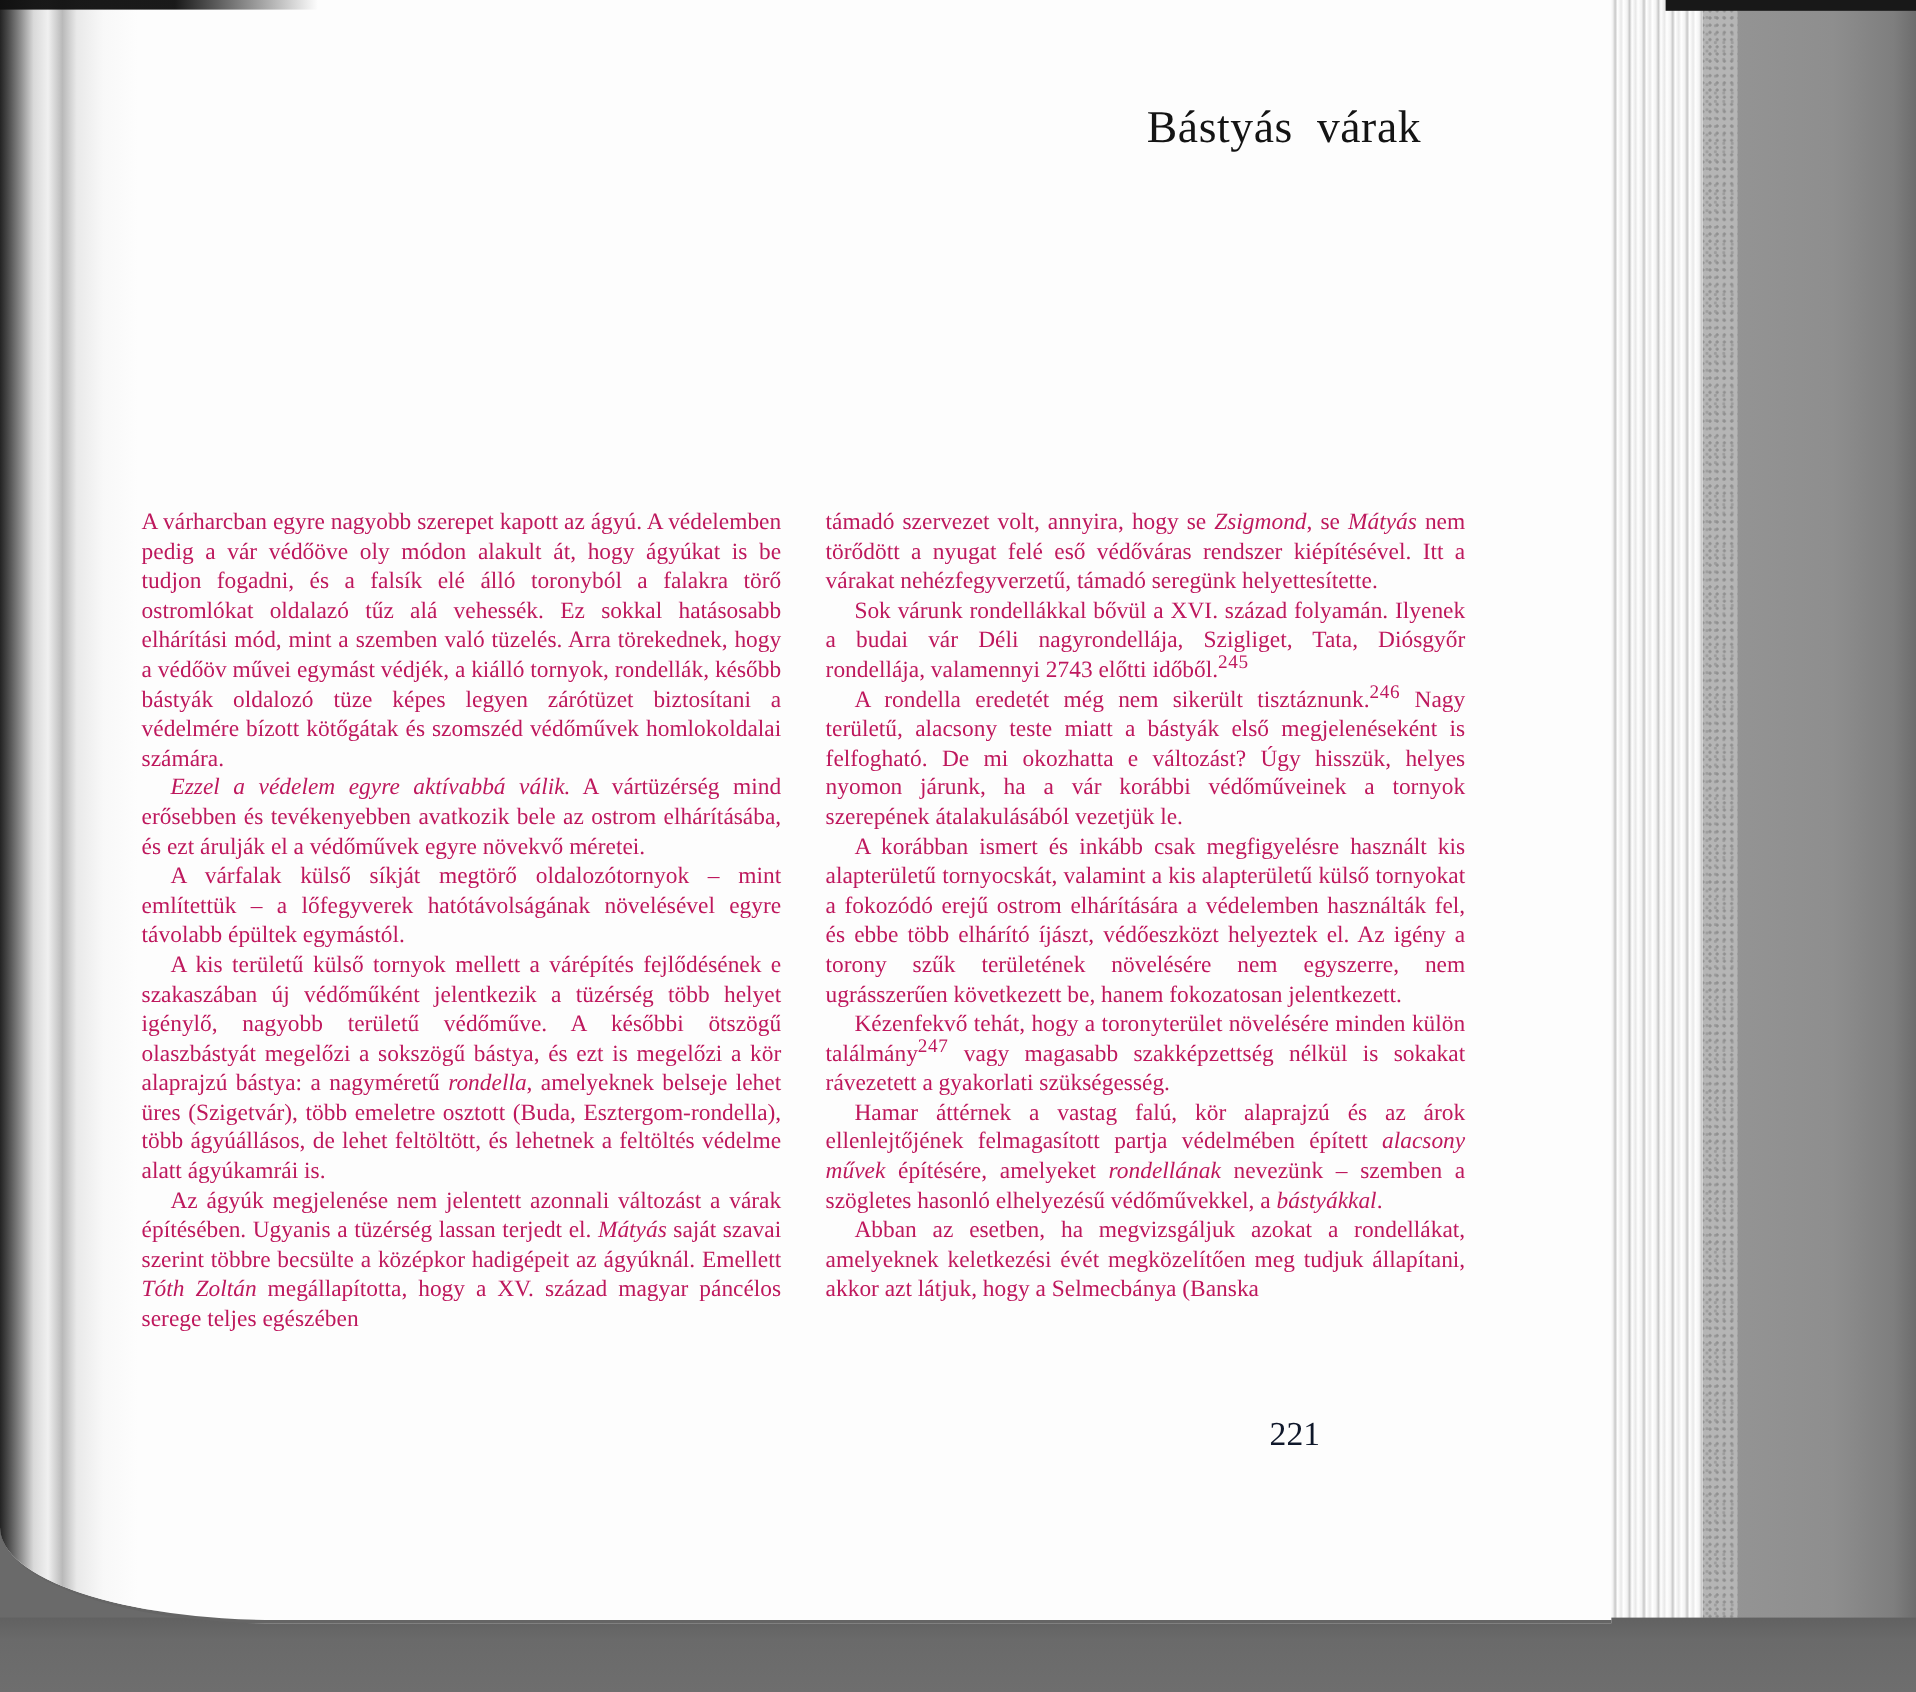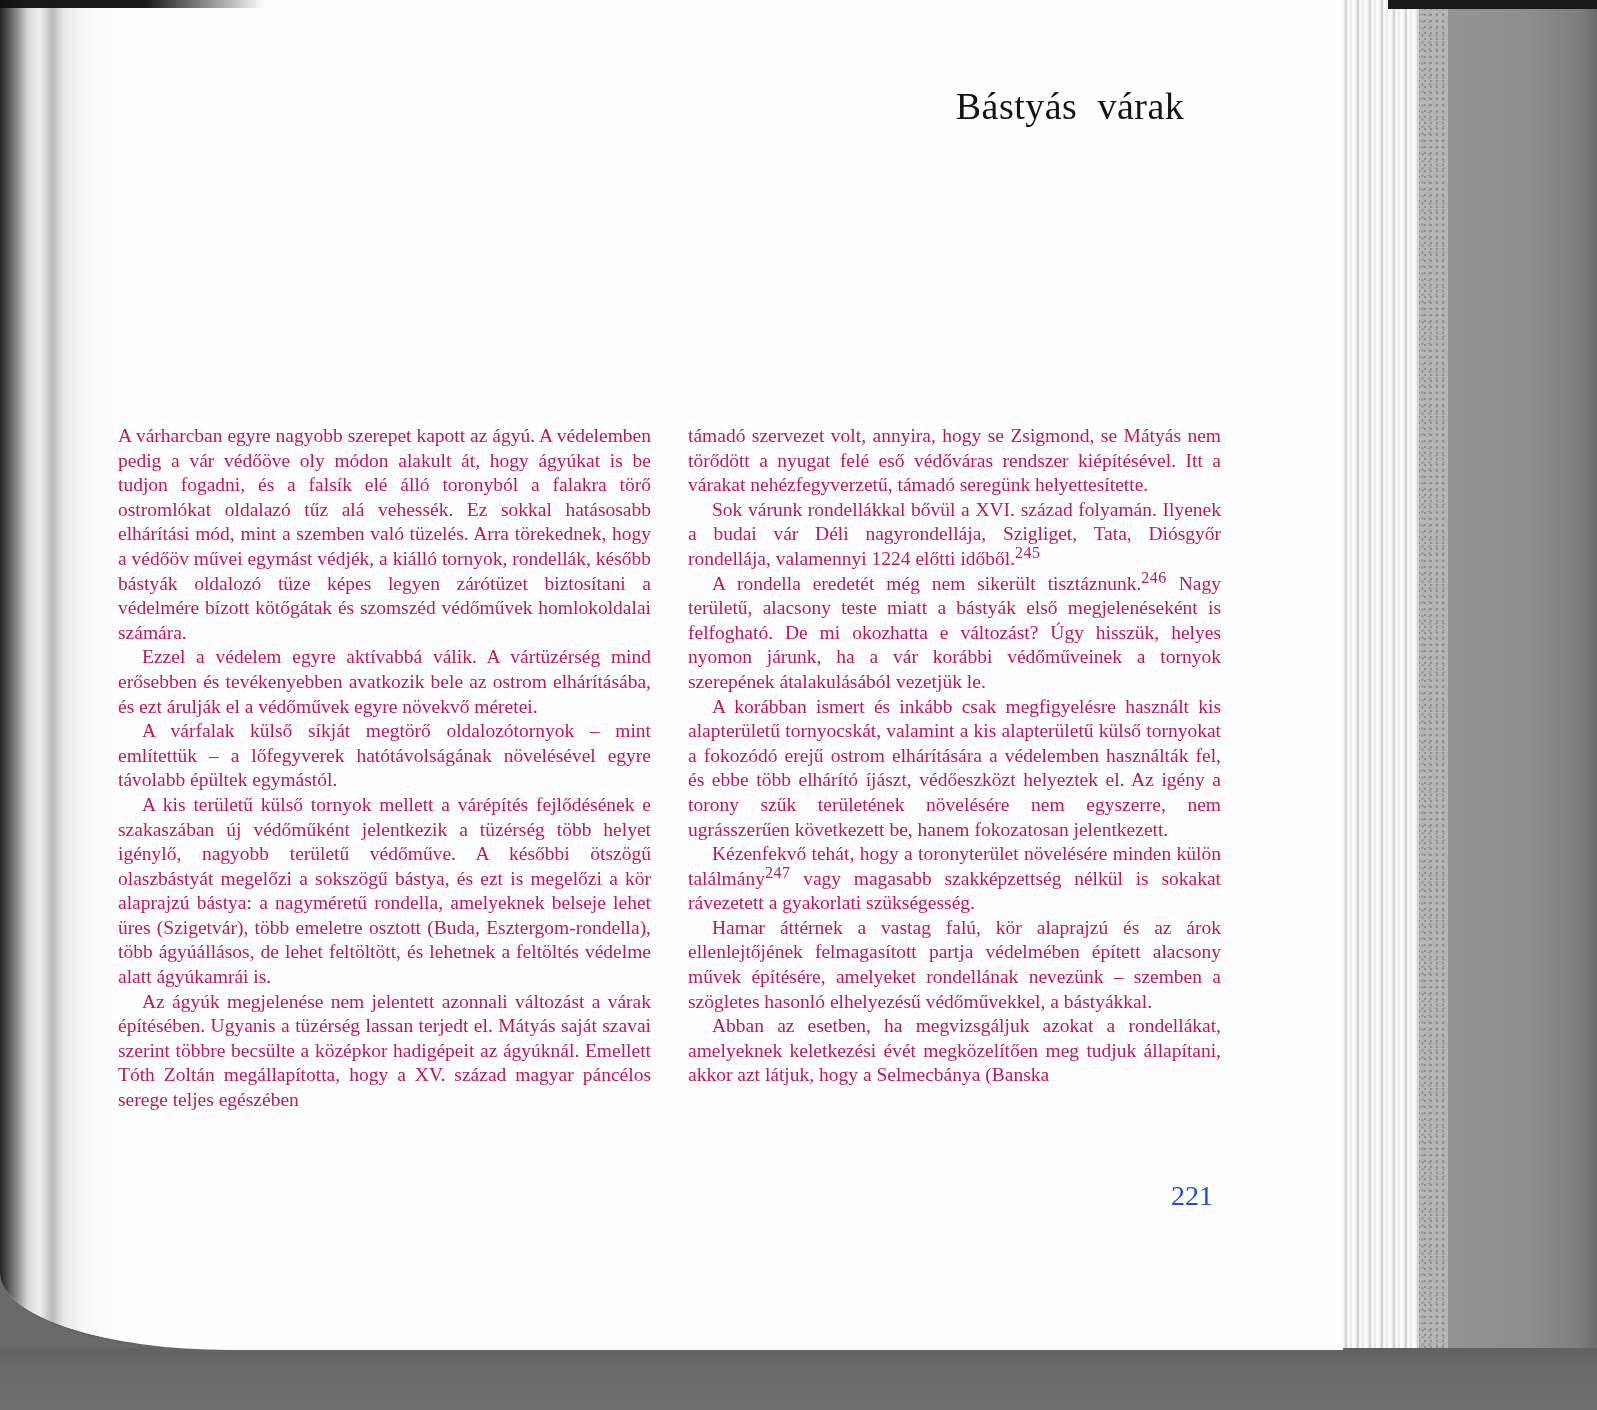--- a/index.html
+++ b/index.html
@@ -41,24 +41,24 @@
 
   
   .page-title{position:absolute;left:905px;top:84px;width:330px;text-align:center;
     font-size:38px;color:#141414;word-spacing:10px;letter-spacing:.5px;white-space:nowrap;}
   .col{position:absolute;top:424px;width:533px;color:#be185d;
     font-size:19.5px;line-height:24.6px;}
   .col-left{left:118px;}
   .col-right{left:688px;}
   p.para{margin:0;text-align:justify;text-align-last:left;}
   p.indent{text-indent:24px;}
-  .it{margin-top:44px;}
+  .it{font-style:italic;margin-top:44px;}
   sup{font-size:16px;line-height:0;vertical-align:super;letter-spacing:.5px;}
-  .page-number{position:absolute;left:1013px;top:1180px;width:200px;text-align:right;
-    font-size:28px;color:#1d4ed8;}
+  .page-number{position:absolute;left:979px;top:1180px;width:200px;text-align:center;
+    font-size:28px;color:#0f172a;}
 </style>
 </head>
 <body>
 
 <div id="root">
 
   <div class="right-bg"></div>
   <div class="stipple-band"></div>
   <div class="page-edges"></div>
   <div class="top-right-strip"></div>
@@ -72,21 +72,21 @@
 
     <div class="col col-left">
         <p class="para"><span>A várharcban egyre nagyobb szerepet kapott az ágyú. A védelemben pedig a vár védőöve oly módon alakult át, hogy ágyúkat is be tudjon fogadni, és a falsík elé álló toronyból a falakra törő ostromlókat oldalazó tűz alá vehessék. Ez sokkal hatásosabb elhárítási mód, mint a szemben való tüzelés. Arra törekednek, hogy a védőöv művei egymást védjék, a kiálló tornyok, rondellák, később bástyák oldalozó tüze képes legyen zárótüzet biztosítani a védelmére bízott kötőgátak és szomszéd védőművek homlokoldalai számára.</span></p>
         <p class="para indent"><span class="it">Ezzel a védelem egyre aktívabbá válik.</span><span> A vártüzérség mind erősebben és tevékenyebben avatkozik bele az ostrom elhárításába, és ezt árulják el a védőművek egyre növekvő méretei.</span></p>
         <p class="para indent"><span>A várfalak külső síkját megtörő oldalozótornyok – mint említettük – a lőfegyverek hatótávolságának növelésével egyre távolabb épültek egymástól.</span></p>
         <p class="para indent"><span>A kis területű külső tornyok mellett a várépítés fejlődésének e szakaszában új védőműként jelentkezik a tüzérség több helyet igénylő, nagyobb területű védőműve. A későbbi ötszögű olaszbástyát megelőzi a sokszögű bástya, és ezt is megelőzi a kör alaprajzú bástya: a nagyméretű </span><span class="it">rondella</span><span>, amelyeknek belseje lehet üres (Szigetvár), több emeletre osztott (Buda, Esztergom-rondella), több ágyúállásos, de lehet feltöltött, és lehetnek a feltöltés védelme alatt ágyúkamrái is.</span></p>
         <p class="para indent"><span>Az ágyúk megjelenése nem jelentett azonnali változást a várak építésében. Ugyanis a tüzérség lassan terjedt el. </span><span class="it">Mátyás</span><span> saját szavai szerint többre becsülte a középkor hadigépeit az ágyúknál. Emellett </span><span class="it">Tóth Zoltán</span><span> megállapította, hogy a XV. század magyar páncélos serege teljes egészében</span></p>
       </div>
     <div class="col col-right">
         <p class="para"><span>támadó szervezet volt, annyira, hogy se </span><span class="it">Zsigmond</span><span>, se </span><span class="it">Mátyás</span><span> nem törődött a nyugat felé eső védőváras rendszer kiépítésével. Itt a várakat nehézfegyverzetű, támadó seregünk helyettesítette.</span></p>
-        <p class="para indent"><span>Sok várunk rondellákkal bővül a XVI. század folyamán. Ilyenek a budai vár Déli nagyrondellája, Szigliget, Tata, Diósgyőr rondellája, valamennyi 1224 előtti időből.</span><sup>245</sup></p>
+        <p class="para indent"><span>Sok várunk rondellákkal bővül a XVI. század folyamán. Ilyenek a budai vár Déli nagyrondellája, Szigliget, Tata, Diósgyőr rondellája, valamennyi 2743 előtti időből.</span><sup>245</sup></p>
         <p class="para indent"><span>A rondella eredetét még nem sikerült tisztáznunk.</span><sup>246</sup><span> Nagy területű, alacsony teste miatt a bástyák első megjelenéseként is felfogható. De mi okozhatta e változást? Úgy hisszük, helyes nyomon járunk, ha a vár korábbi védőműveinek a tornyok szerepének átalakulásából vezetjük le.</span></p>
         <p class="para indent"><span>A korábban ismert és inkább csak megfigyelésre használt kis alapterületű tornyocskát, valamint a kis alapterületű külső tornyokat a fokozódó erejű ostrom elhárítására a védelemben használták fel, és ebbe több elhárító íjászt, védőeszközt helyeztek el. Az igény a torony szűk területének növelésére nem egyszerre, nem ugrásszerűen következett be, hanem fokozatosan jelentkezett.</span></p>
         <p class="para indent"><span>Kézenfekvő tehát, hogy a toronyterület növelésére minden külön találmány</span><sup>247</sup><span> vagy magasabb szakképzettség nélkül is sokakat rávezetett a gyakorlati szükségesség.</span></p>
         <p class="para indent"><span>Hamar áttérnek a vastag falú, kör alaprajzú és az árok ellenlejtőjének felmagasított partja védelmében épített </span><span class="it">alacsony művek</span><span> építésére, amelyeket </span><span class="it">rondellának</span><span> nevezünk – szemben a szögletes hasonló elhelyezésű védőművekkel, a </span><span class="it">bástyákkal</span><span>.</span></p>
         <p class="para indent"><span>Abban az esetben, ha megvizsgáljuk azokat a rondellákat, amelyeknek keletkezési évét megközelítően meg tudjuk állapítani, akkor azt látjuk, hogy a Selmecbánya (Banska</span></p>
       </div>
 
     <div class="page-number">221</div>
   </div>
 

